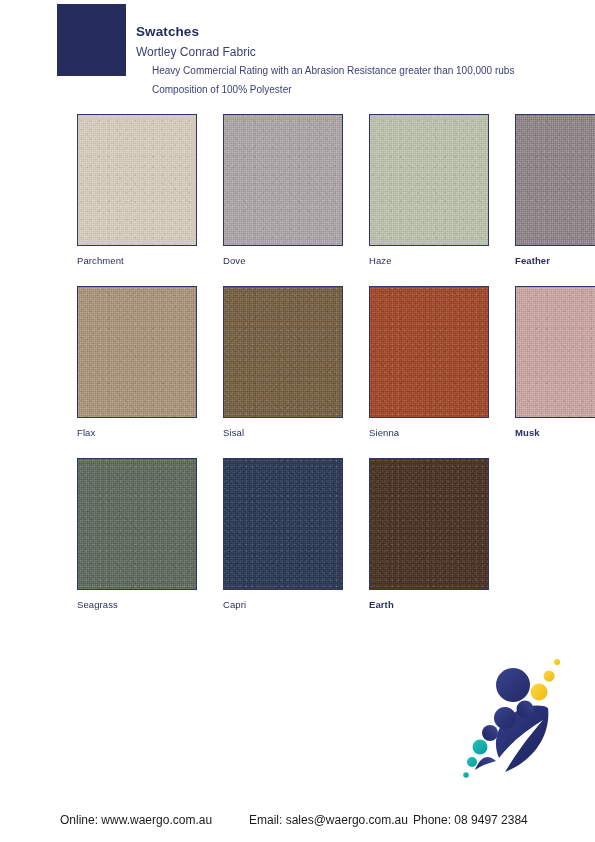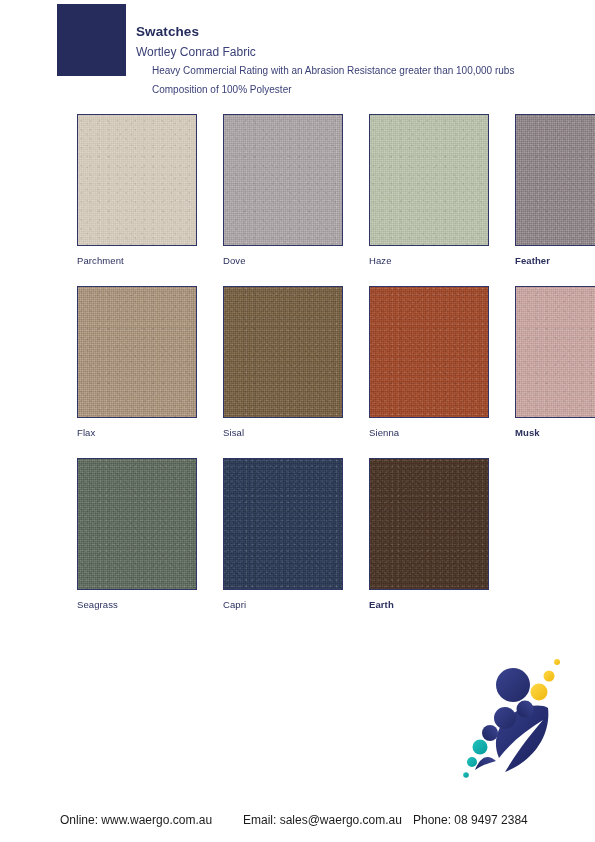--- a/index.html
+++ b/index.html
@@ -147,21 +147,21 @@
     display: flex;
     align-items: center;
   }
 
   .footer-item {
     font-size: 12px;
     color: #1b1b1b;
     white-space: nowrap;
   }
   .f-online   { position: absolute; left: 60px; }
-  .f-email    { position: absolute; left: 243px; text-align: right; }
+  .f-email    { position: absolute; left: 249px; text-align: right; }
   .f-phone    { position: absolute; left: 413px; }
 </style>
 </head>
 <body>
 
 <div class="header">
   <div class="brand-block"></div>
   <div class="header-text">
     <div class="doc-title">Swatches</div>
     <div class="doc-sub">Wortley Conrad Fabric</div>

